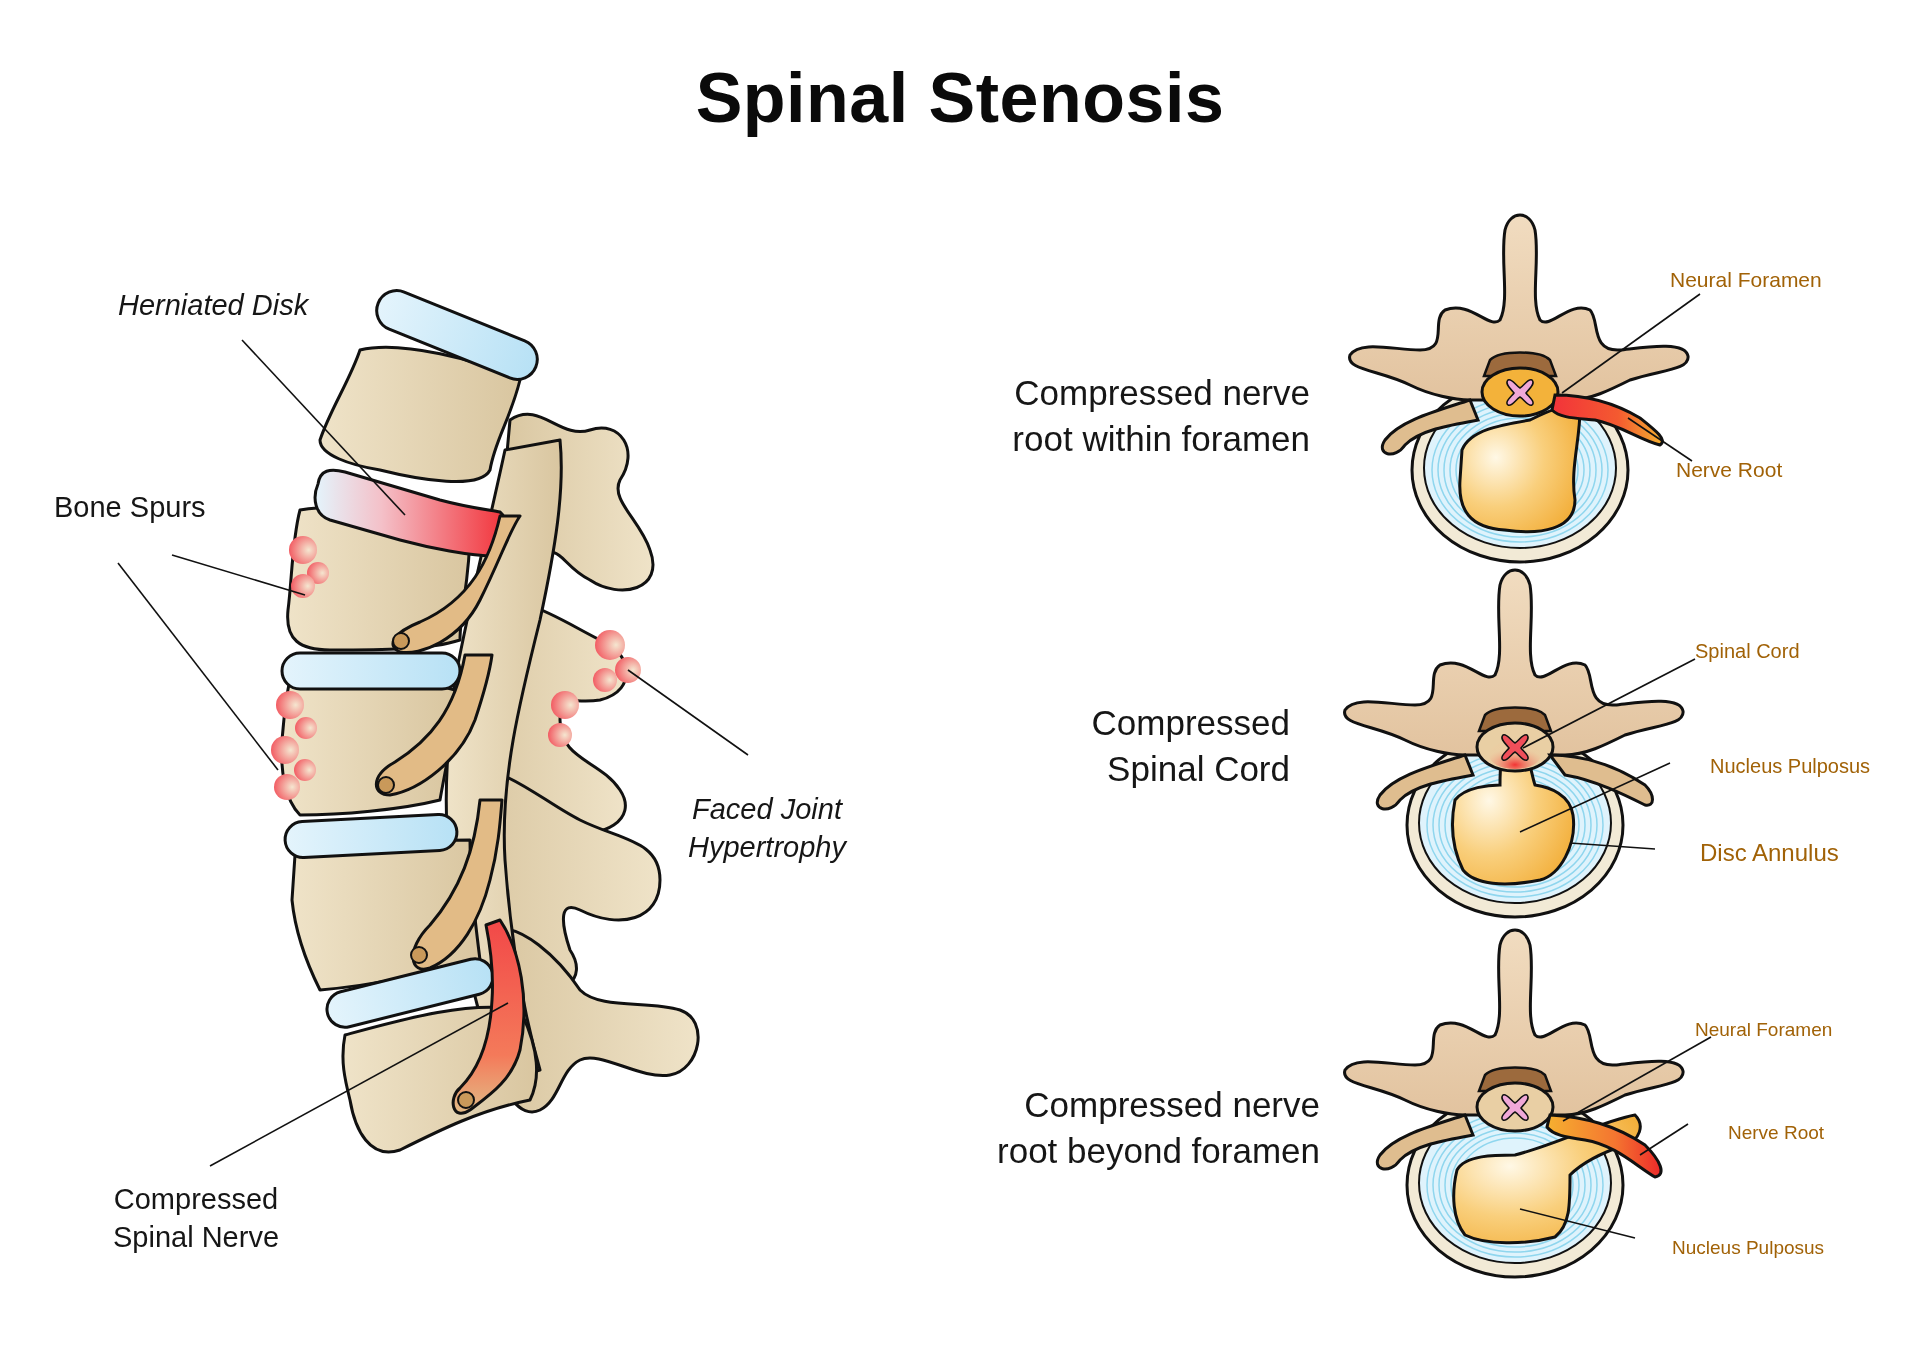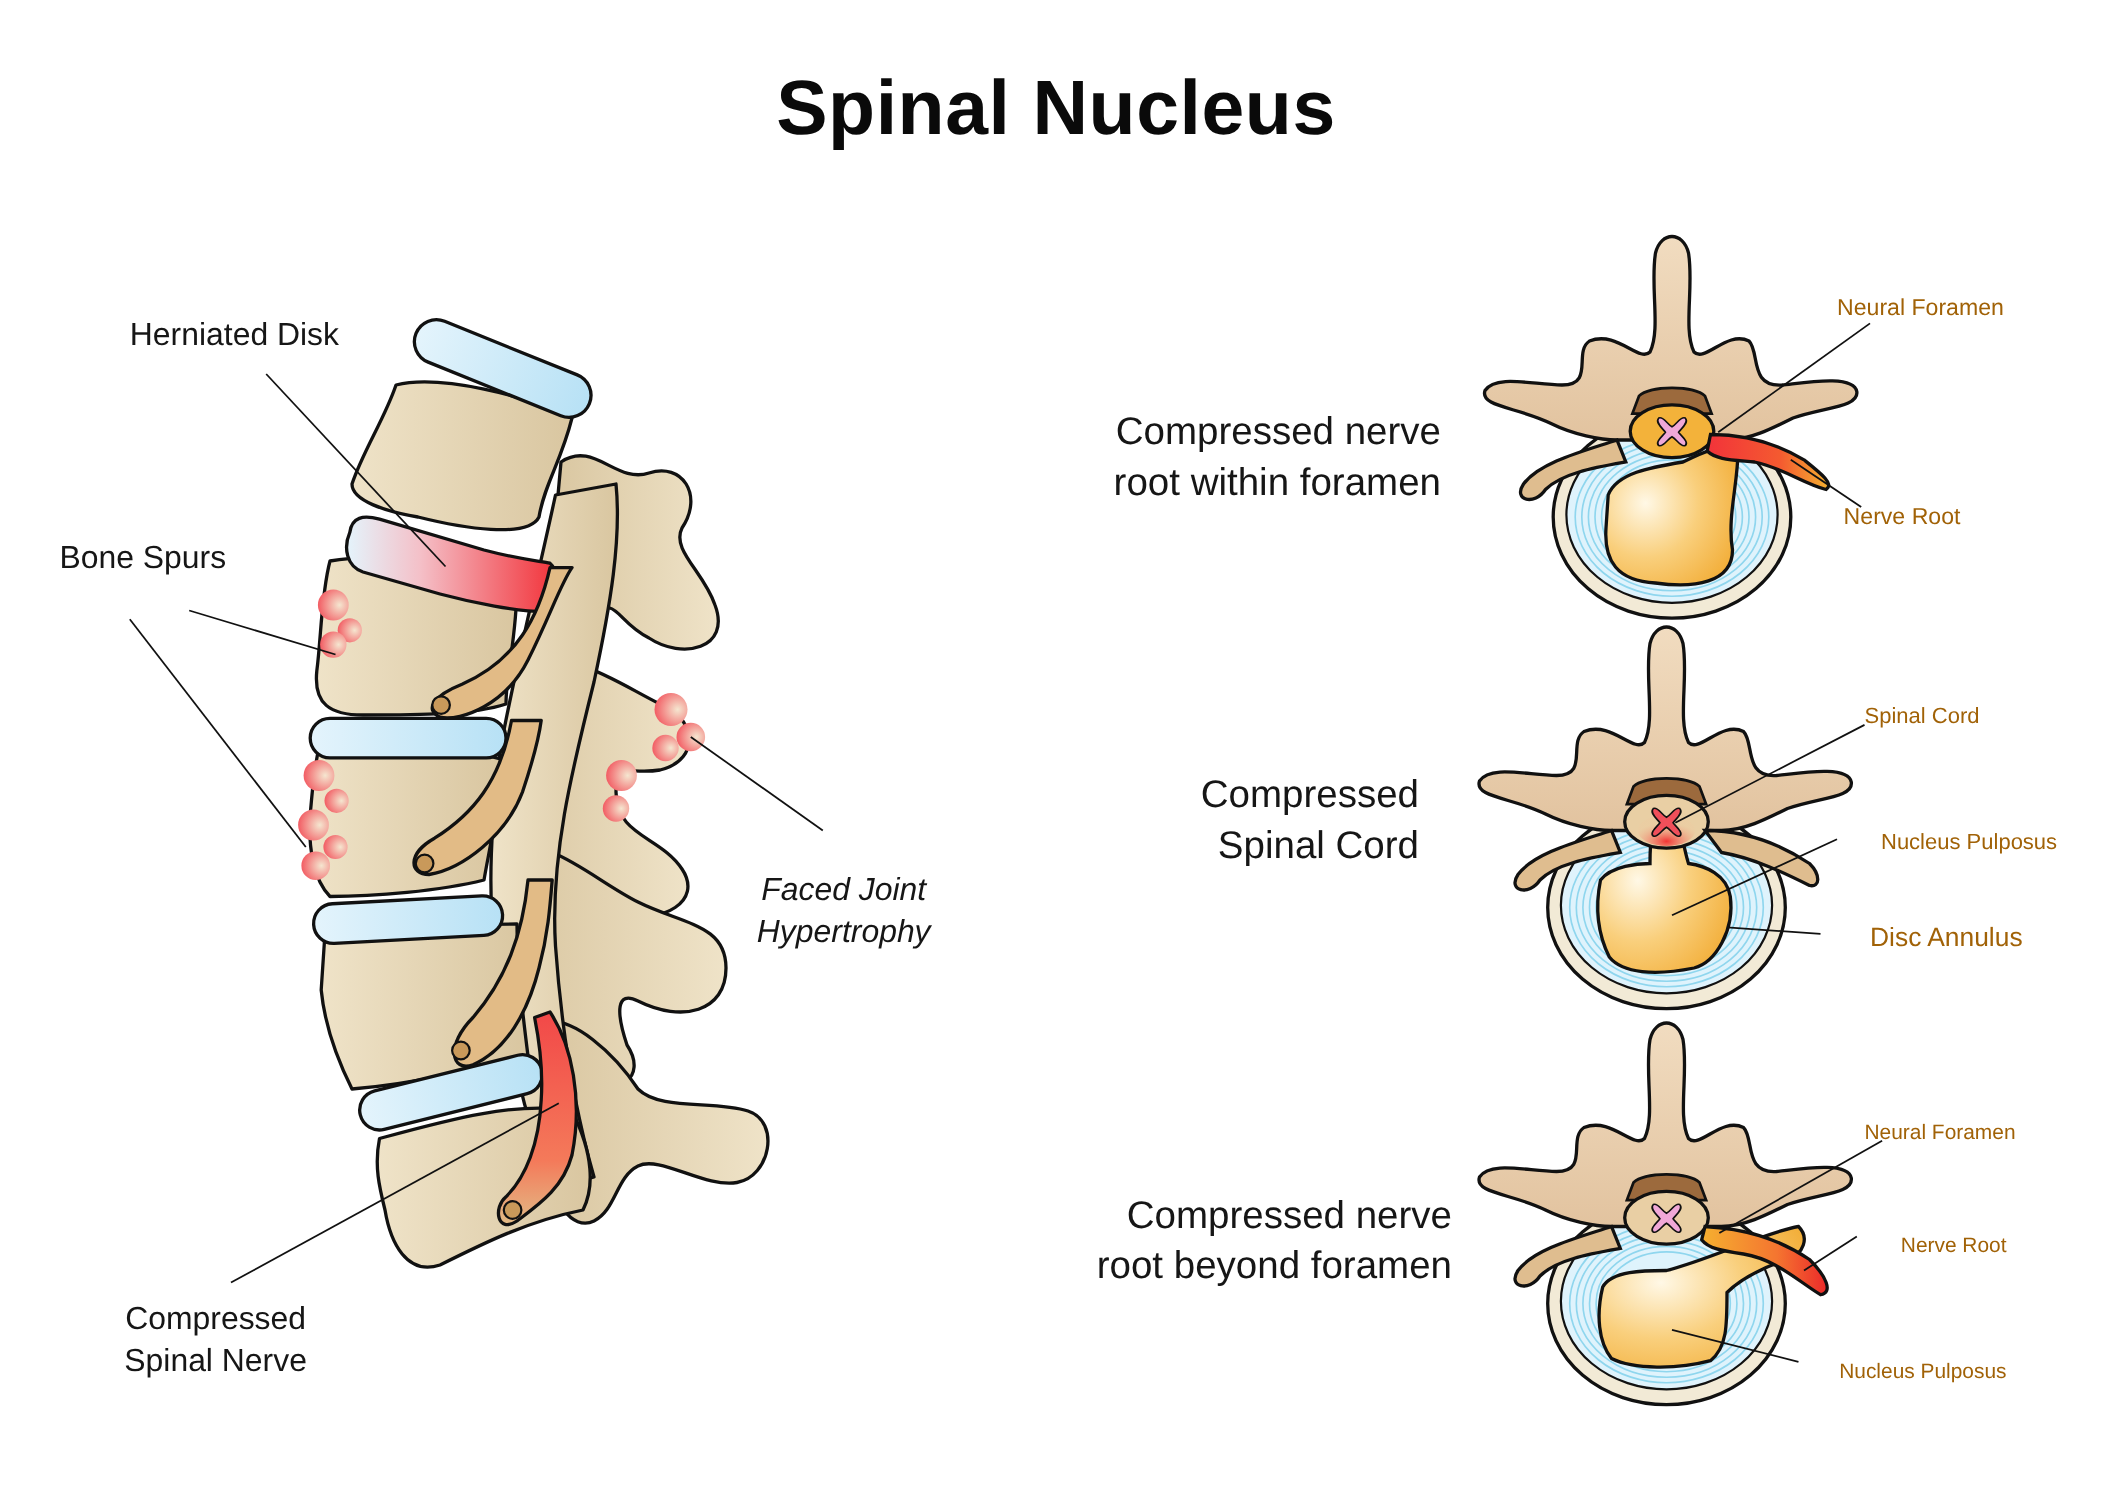--- a/index.html
+++ b/index.html
@@ -11,21 +11,21 @@
   .lbl { position:absolute; font-size:29px; line-height:38px; color:#161616; white-space:nowrap; }
   .lbl.c { text-align:center; }
   .mid { position:absolute; font-size:35px; line-height:46px; text-align:right; color:#161616; white-space:nowrap; }
   .sm { position:absolute; font-size:21px; line-height:26px; color:#a16207; white-space:nowrap; }
   .lead { stroke:#111; stroke-width:1.6; fill:none; }
   .ol { stroke:#111; stroke-width:3; stroke-linejoin:round; }
 </style>
 </head>
 <body>
 
-<div class="title">Spinal Nucleus</div>
+<div class="title">Spinal Stenosis</div>
 
 <svg class="stage" width="1920" height="1371" viewBox="0 0 1920 1371">
   <defs>
     <linearGradient id="boneG" x1="0" x2="1" y1="0" y2="0">
       <stop offset="0" stop-color="#efe3c8"></stop>
         <stop offset="1" stop-color="#d9c6a0"></stop>
     </linearGradient>
     <linearGradient id="boneG2" x1="0" x2="1">
       <stop offset="0" stop-color="#d9c6a0"></stop>
         <stop offset="1" stop-color="#efe3c8"></stop>
@@ -193,21 +193,21 @@
     <line class="lead" x1="1692" y1="461" x2="1628" y2="418"></line>
     <line class="lead" x1="1695" y1="659" x2="1523" y2="748"></line>
     <line class="lead" x1="1670" y1="763" x2="1520" y2="832"></line>
     <line class="lead" x1="1655" y1="849" x2="1570" y2="843"></line>
     <line class="lead" x1="1711" y1="1037" x2="1563" y2="1121"></line>
     <line class="lead" x1="1688" y1="1124" x2="1640" y2="1155"></line>
     <line class="lead" x1="1635" y1="1238" x2="1520" y2="1209"></line>
   </g>
 </svg>
 
-<div class="lbl" style="left:118px;top:286px;">Herniated Disk</div>
+<div class="lbl" style="left:118px;top:286px;font-style:italic;">Herniated Disk</div>
 <div class="lbl" style="left:54px;top:488px;">Bone Spurs</div>
 <div class="lbl c" style="left:672px;top:790px;width:190px;font-style:italic;">
   <div>Faced Joint</div>
   <div>Hypertrophy</div>
 </div>
 <div class="lbl c" style="left:96px;top:1180px;width:200px;">
   <div>Compressed</div>
   <div>Spinal Nerve</div>
 </div>
 

